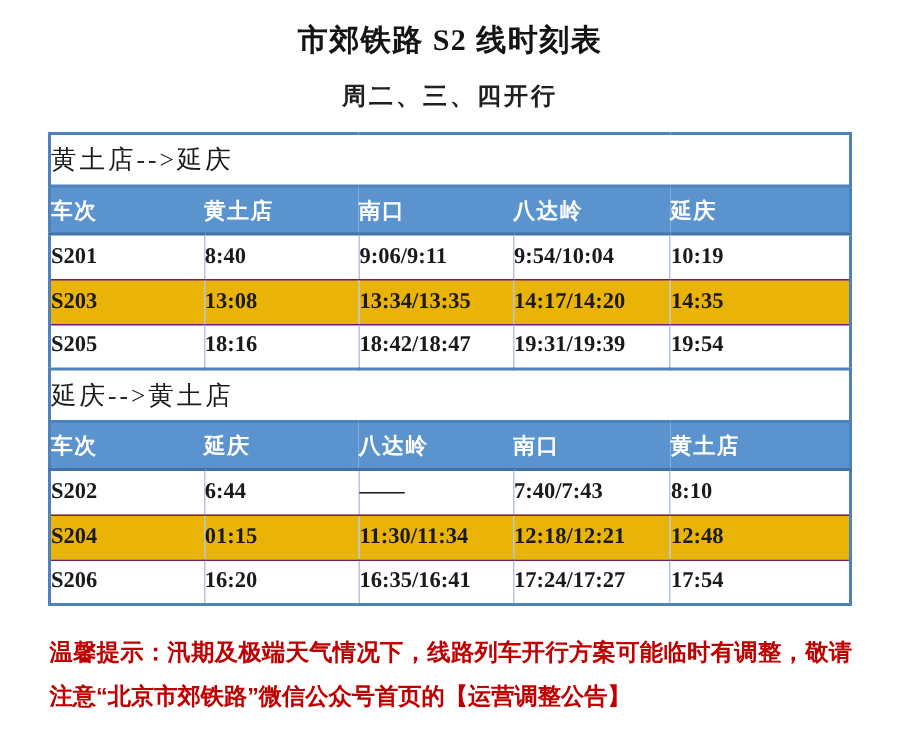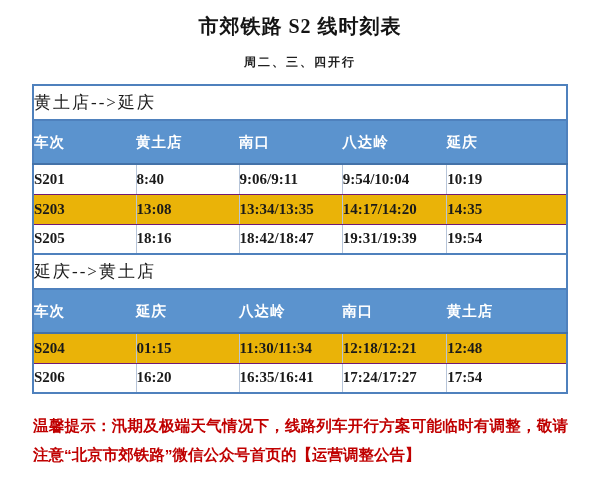--- a/index.html
+++ b/index.html
@@ -17,21 +17,21 @@
     padding-top: 13px;
     text-align: center;
     font-size: 20px;
     font-weight: bold;
     color: #141414;
     letter-spacing: 1px;
   }
   .subtitle {
     margin-top: 14px;
     text-align: center;
-    font-size: 12px;
+    font-size: 16px;
     font-weight: bold;
     color: #202020;
     letter-spacing: 2px;
   }
 
   table.timetable {
     width: 536px;
     margin: 13px auto 0 auto;
     border-collapse: collapse;
     table-layout: fixed;
@@ -45,21 +45,21 @@
   tr.section td {
     height: 35px;
     background: #ffffff;
     border: 2px solid #4f81bd;
     font-size: 17px;
     font-weight: 500;
     color: #1a1a1a;
     letter-spacing: 2px;
   }
   tr.head th {
-    height: 44px;
+    height: 32px;
     background: #5b93ce;
     color: #ffffff;
     font-family: "Liberation Sans", "DejaVu Sans", sans-serif;
     font-size: 14.5px;
     font-weight: bold;
     letter-spacing: 1px;
     border-bottom: 2px solid #4472a8;
   }
   tr.row td {
     height: 30px;
@@ -136,20 +136,27 @@
       <tr class="section">
         <td colspan="5">延庆--&gt;黄土店</td>
       </tr>
       <tr class="head">
         <th>车次</th>
         <th>延庆</th>
         <th>八达岭</th>
         <th>南口</th>
         <th>黄土店</th>
       </tr>
+      <tr class="row plain">
+        <td>S202</td>
+        <td>6:44</td>
+        <td>——</td>
+        <td>7:40/7:43</td>
+        <td>8:10</td>
+      </tr>
       <tr class="row alt">
         <td>S204</td>
         <td>01:15</td>
         <td>11:30/11:34</td>
         <td>12:18/12:21</td>
         <td>12:48</td>
       </tr>
       <tr class="row plain">
         <td>S206</td>
         <td>16:20</td>

